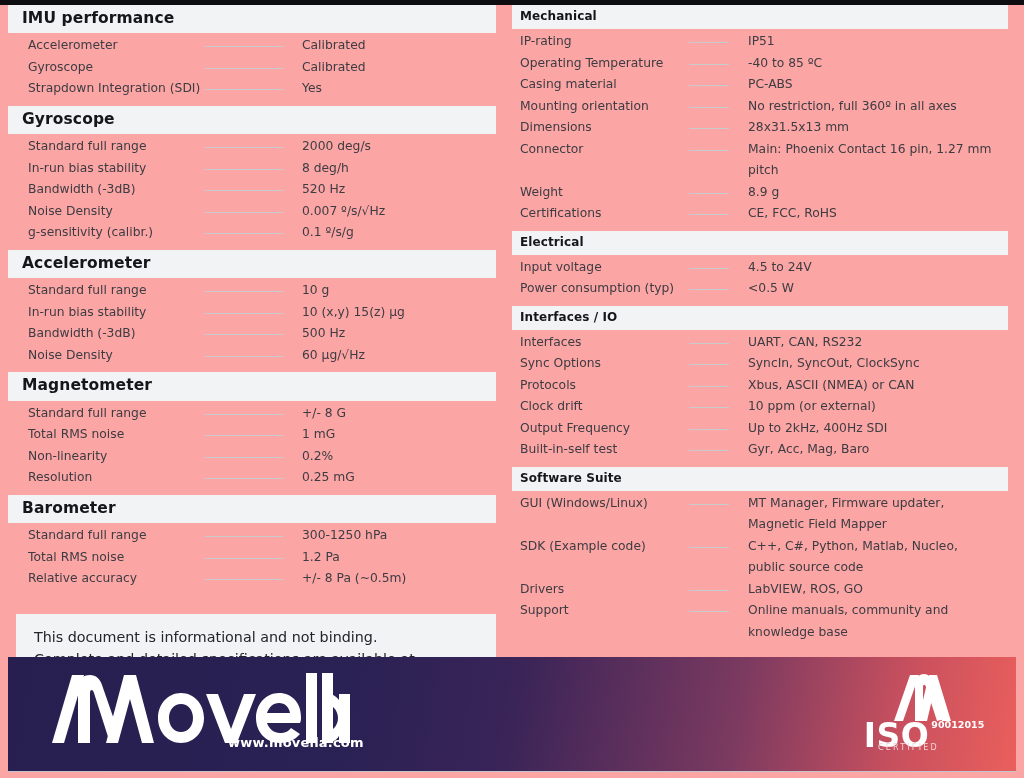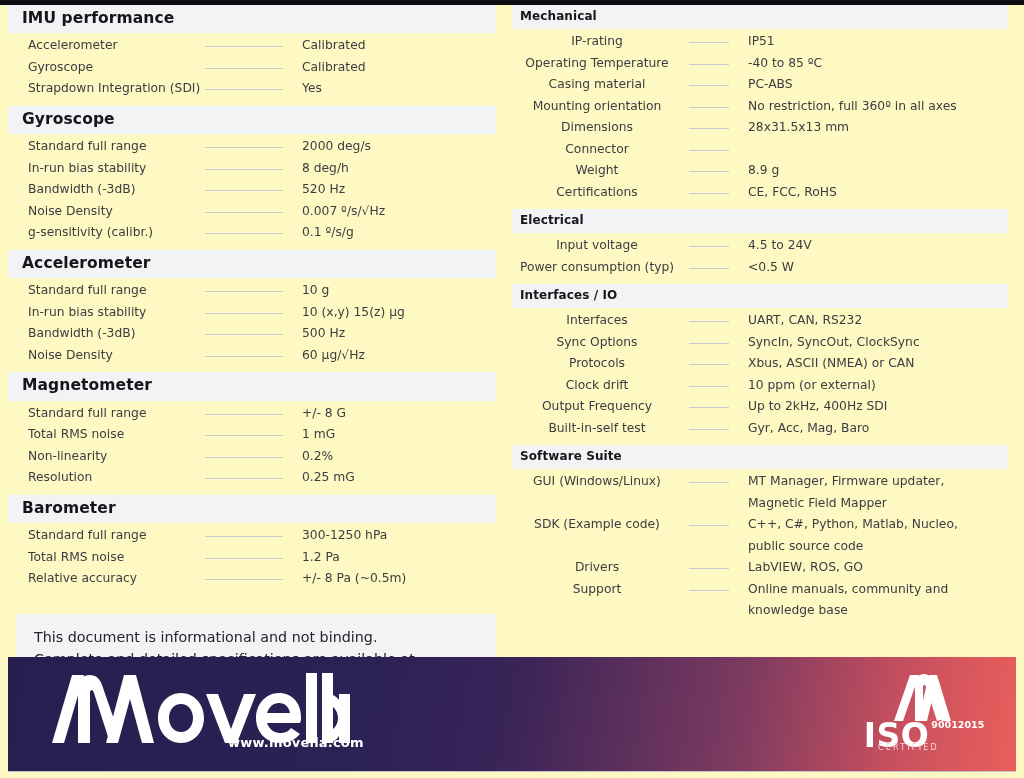--- a/index.html
+++ b/index.html
@@ -7,21 +7,21 @@
     width: 1024px;
     height: 778px;
     background: #ffffff;
     font-family: "DejaVu Sans", "Liberation Sans", sans-serif;
     overflow: hidden;
   }
   .page {
     position: relative;
     width: 1024px;
     height: 778px;
-    background: #fef9c3;
+    background: #fca5a5;
   }
   
   .top-band {
     position: absolute;
     top: 0; left: 0;
     width: 1024px;
     height: 5px;
     background: #0d0d12;
   }
   .content {
@@ -88,21 +88,21 @@
   }
 
   
   .col-left .row { padding-left: 20px; }
   .col-left .row .label { width: 168px; }
   .col-left .row .leader { width: 96px; flex: 0 0 auto; }
   .col-left .row .value { width: 200px; padding-left: 10px; }
 
   
   .col-right .row { padding-left: 8px; }
-  .col-right .row .label { width: 160px; text-align: center; }
+  .col-right .row .label { width: 160px; }
   .col-right .row .leader { width: 58px; flex: 0 0 auto; }
   .col-right .row .value { width: 280px; padding-left: 10px; }
 
   
   .disclaimer {
     margin: 18px 0 0 8px;
     width: 480px;
     background: #f2f3f5;
     padding: 12px 16px 14px 18px;
     font-size: 14.3px;
@@ -347,20 +347,22 @@
             <span class="value">No restriction, full 360º in all axes</span>
           </div>
           <div class="row">
             <span class="label">Dimensions</span>
             <span class="leader"></span>
             <span class="value">28x31.5x13 mm</span>
           </div>
           <div class="row">
             <span class="label">Connector</span>
             <span class="leader"></span>
+            <span class="value">Main: Phoenix Contact 16 pin, 1.27 mm
+pitch</span>
           </div>
           <div class="row">
             <span class="label">Weight</span>
             <span class="leader"></span>
             <span class="value">8.9 g</span>
           </div>
           <div class="row">
             <span class="label">Certifications</span>
             <span class="leader"></span>
             <span class="value">CE, FCC, RoHS</span>

